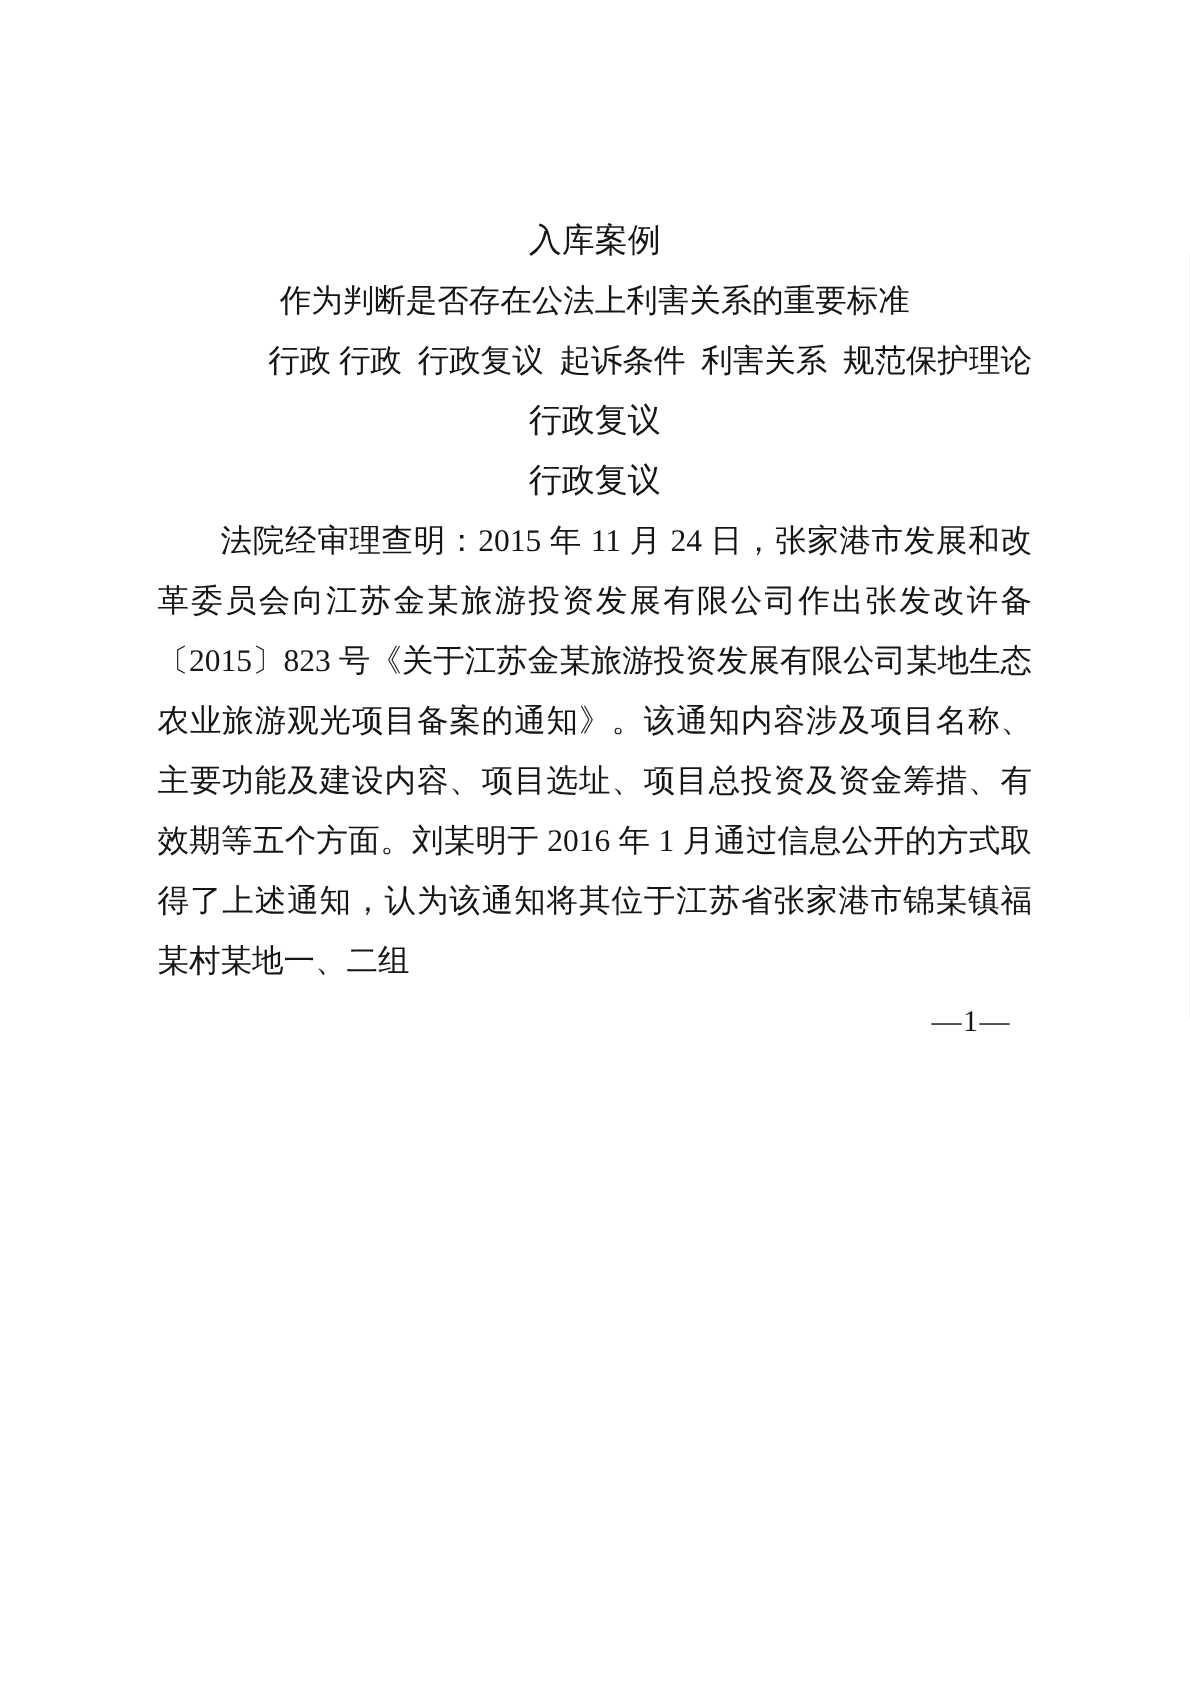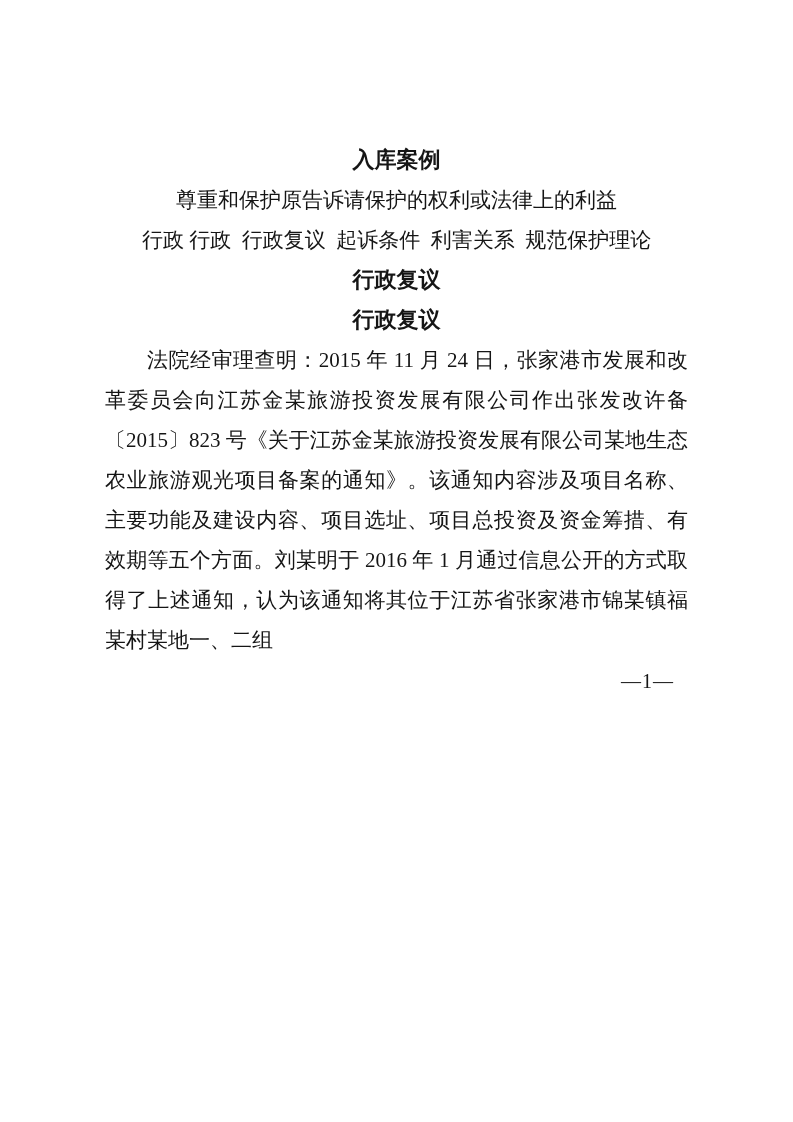--- a/index.html
+++ b/index.html
@@ -16,31 +16,31 @@
     box-sizing: border-box;
     padding: 140px 105px 0 105px;
     font-family: "Liberation Serif", "DejaVu Serif", serif;
     color: #151515;
     font-size: 21px;
     line-height: 40px;
     overflow: hidden;
   }
   .heading {
     font-family: "Liberation Sans", "DejaVu Sans", sans-serif;
-    font-weight: 700;
+    font-weight: 400;
     font-size: 22px;
     text-align: center;
     line-height: 40px;
   }
   .center-line {
     text-align: center;
     line-height: 40px;
   }
   .keywords-line {
-    text-align: center;
+    text-align: right;
     line-height: 40px;
     white-space: pre-wrap;
   }
   .para {
     text-align: justify;
     text-indent: 2em;
     line-height: 40px;
   }
   .page-number {
     text-align: right;
@@ -51,21 +51,21 @@
     letter-spacing: 1px;
   }
 </style>
 </head>
 <body>
 
 <div class="page">
 
   <div class="heading">入库案例</div>
 
-  <div class="center-line">尊重和保护原告诉请保护的权利或法律上的利益</div>
+  <div class="center-line">作为判断是否存在公法上利害关系的重要标准</div>
 
 
 
   <div class="keywords-line">行政 行政  行政复议  起诉条件  利害关系  规范保护理论</div>
 
   <div class="heading">行政复议</div>
 
 
   <div class="heading">行政复议</div>
 

